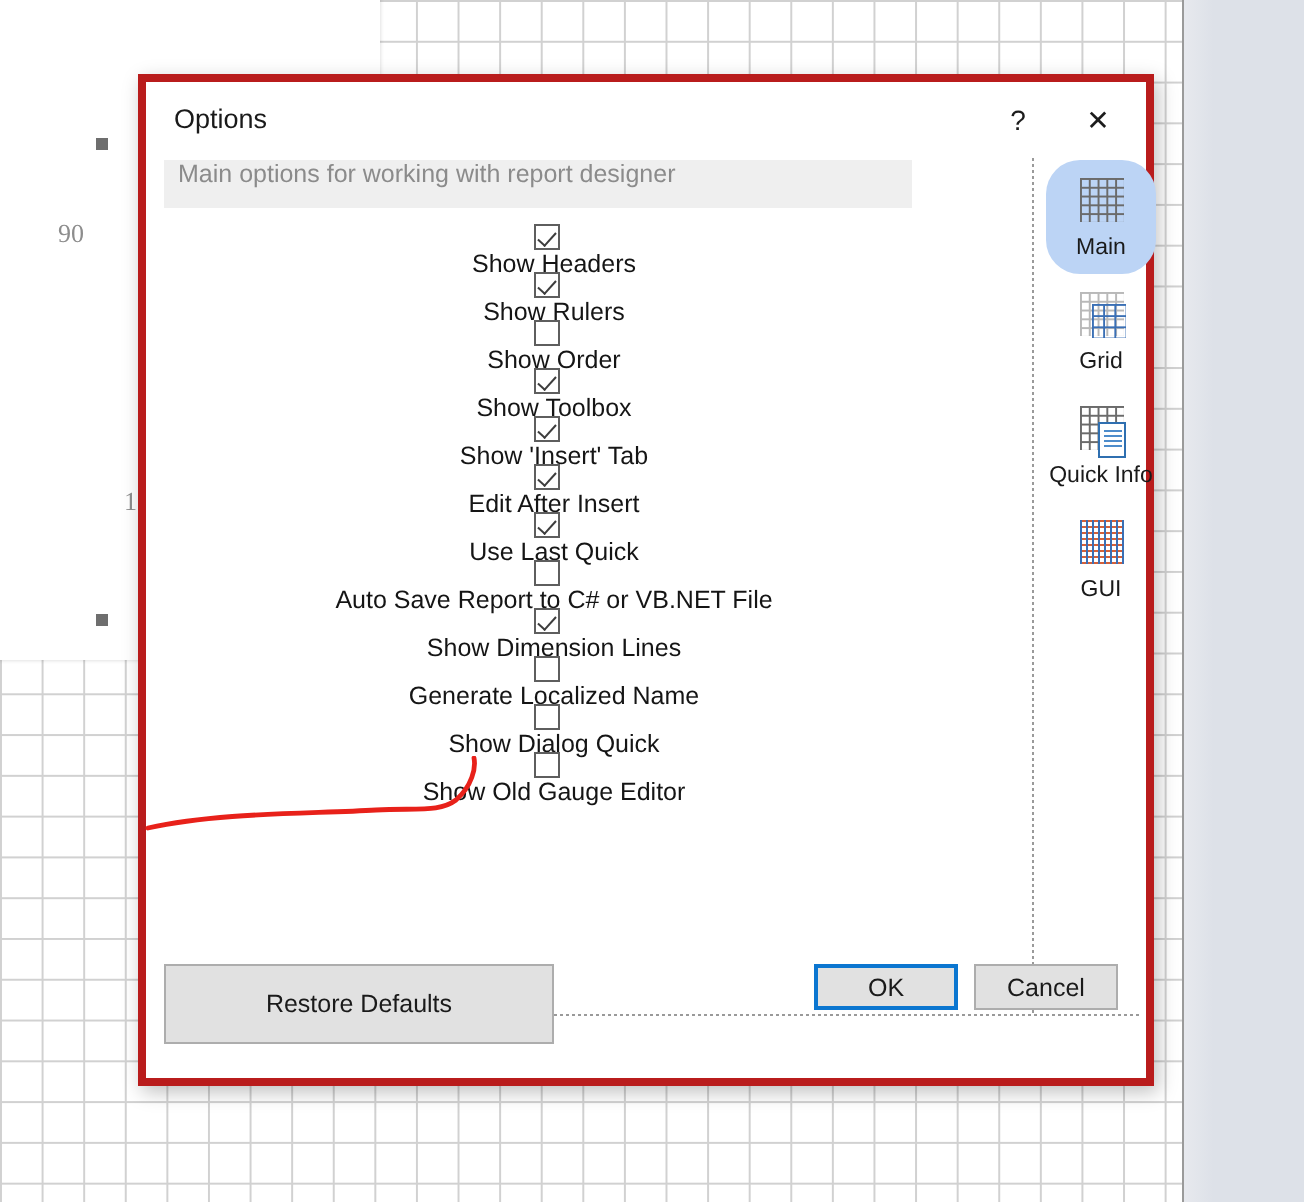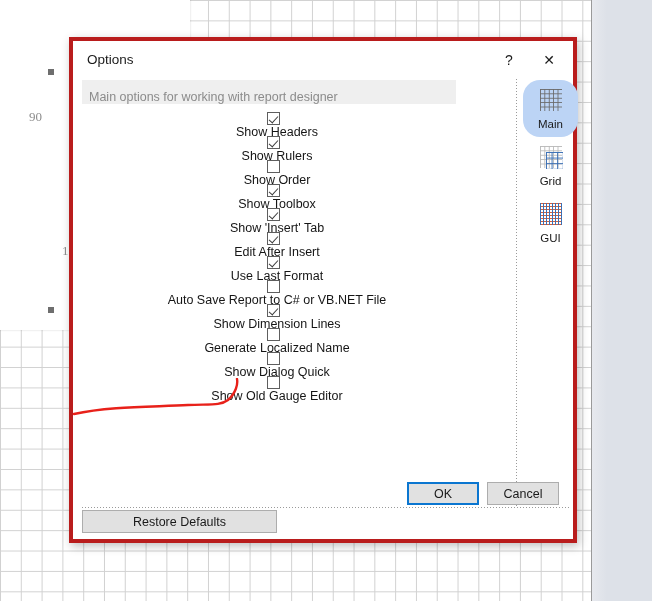--- a/index.html
+++ b/index.html
@@ -139,21 +139,21 @@
     position: absolute;
     left: 9px; top: 0;
     width: 374px; height: 430px;
   }
   .banner {
     position: absolute;
     left: 0; top: 2px;
     width: 374px; height: 24px;
     background: #efefef;
     display: flex;
-    align-items: flex-end;
+    align-items: flex-start;
   }
   .banner-text {
     margin-left: 7px;
     font-size: 12.5px;
     color: #8b8b8b;
     font-family: "Liberation Sans", sans-serif;
   }
 
   .check-list {
     position: absolute;
@@ -319,21 +319,21 @@
     border: 1px solid #adadad;
     font-size: 12.5px;
     color: #1a1a1a;
     font-family: "Liberation Sans", sans-serif;
     display: flex;
     align-items: center;
     justify-content: center;
     box-sizing: border-box;
     cursor: default;
   }
-  .btn-restore { left: 9px; top: 10px; width: 195px; height: 23px; margin-top: 28px; }
+  .btn-restore { left: 9px; top: 10px; width: 195px; height: 40px; }
   .btn-ok {
     left: 334px; top: 10px; width: 72px; height: 23px;
     border: 2px solid #0b76d0;
   }
   .btn-cancel { left: 414px; top: 10px; width: 72px; height: 23px; }
 
   
   .annotation {
     position: absolute;
     left: 60px; top: 378px;
@@ -404,21 +404,21 @@
             <div class="check-row">
               <div class="cbox checked"></div>
               <div class="check-label">Show 'Insert' Tab</div>
             </div>
             <div class="check-row">
               <div class="cbox checked"></div>
               <div class="check-label">Edit After Insert</div>
             </div>
             <div class="check-row">
               <div class="cbox checked"></div>
-              <div class="check-label">Use Last Format</div>
+              <div class="check-label">Use Last Quick</div>
             </div>
             <div class="check-row">
               <div class="cbox"></div>
               <div class="check-label">Auto Save Report to C# or VB.NET File</div>
             </div>
             <div class="check-row">
               <div class="cbox checked"></div>
               <div class="check-label">Show Dimension Lines</div>
             </div>
             <div class="check-row">
@@ -448,20 +448,27 @@
           </div>
           <div class="cat-item">
             <div class="cat-icon">
               <div class="g-grid faint"></div>
               <div class="g-grid blue-ov"></div>
             </div>
             <div class="cat-label">Grid</div>
           </div>
           <div class="cat-item">
             <div class="cat-icon">
+              <div class="g-grid"></div>
+              <div class="g-doc"></div>
+            </div>
+            <div class="cat-label">Quick Info</div>
+          </div>
+          <div class="cat-item">
+            <div class="cat-icon">
               <div class="g-grid gui-h"></div>
               <div class="g-grid gui-v"></div>
             </div>
             <div class="cat-label">GUI</div>
           </div>
         </div>
     </div>
 
     <div class="footer">
       <div class="btn btn-restore">Restore Defaults</div>

